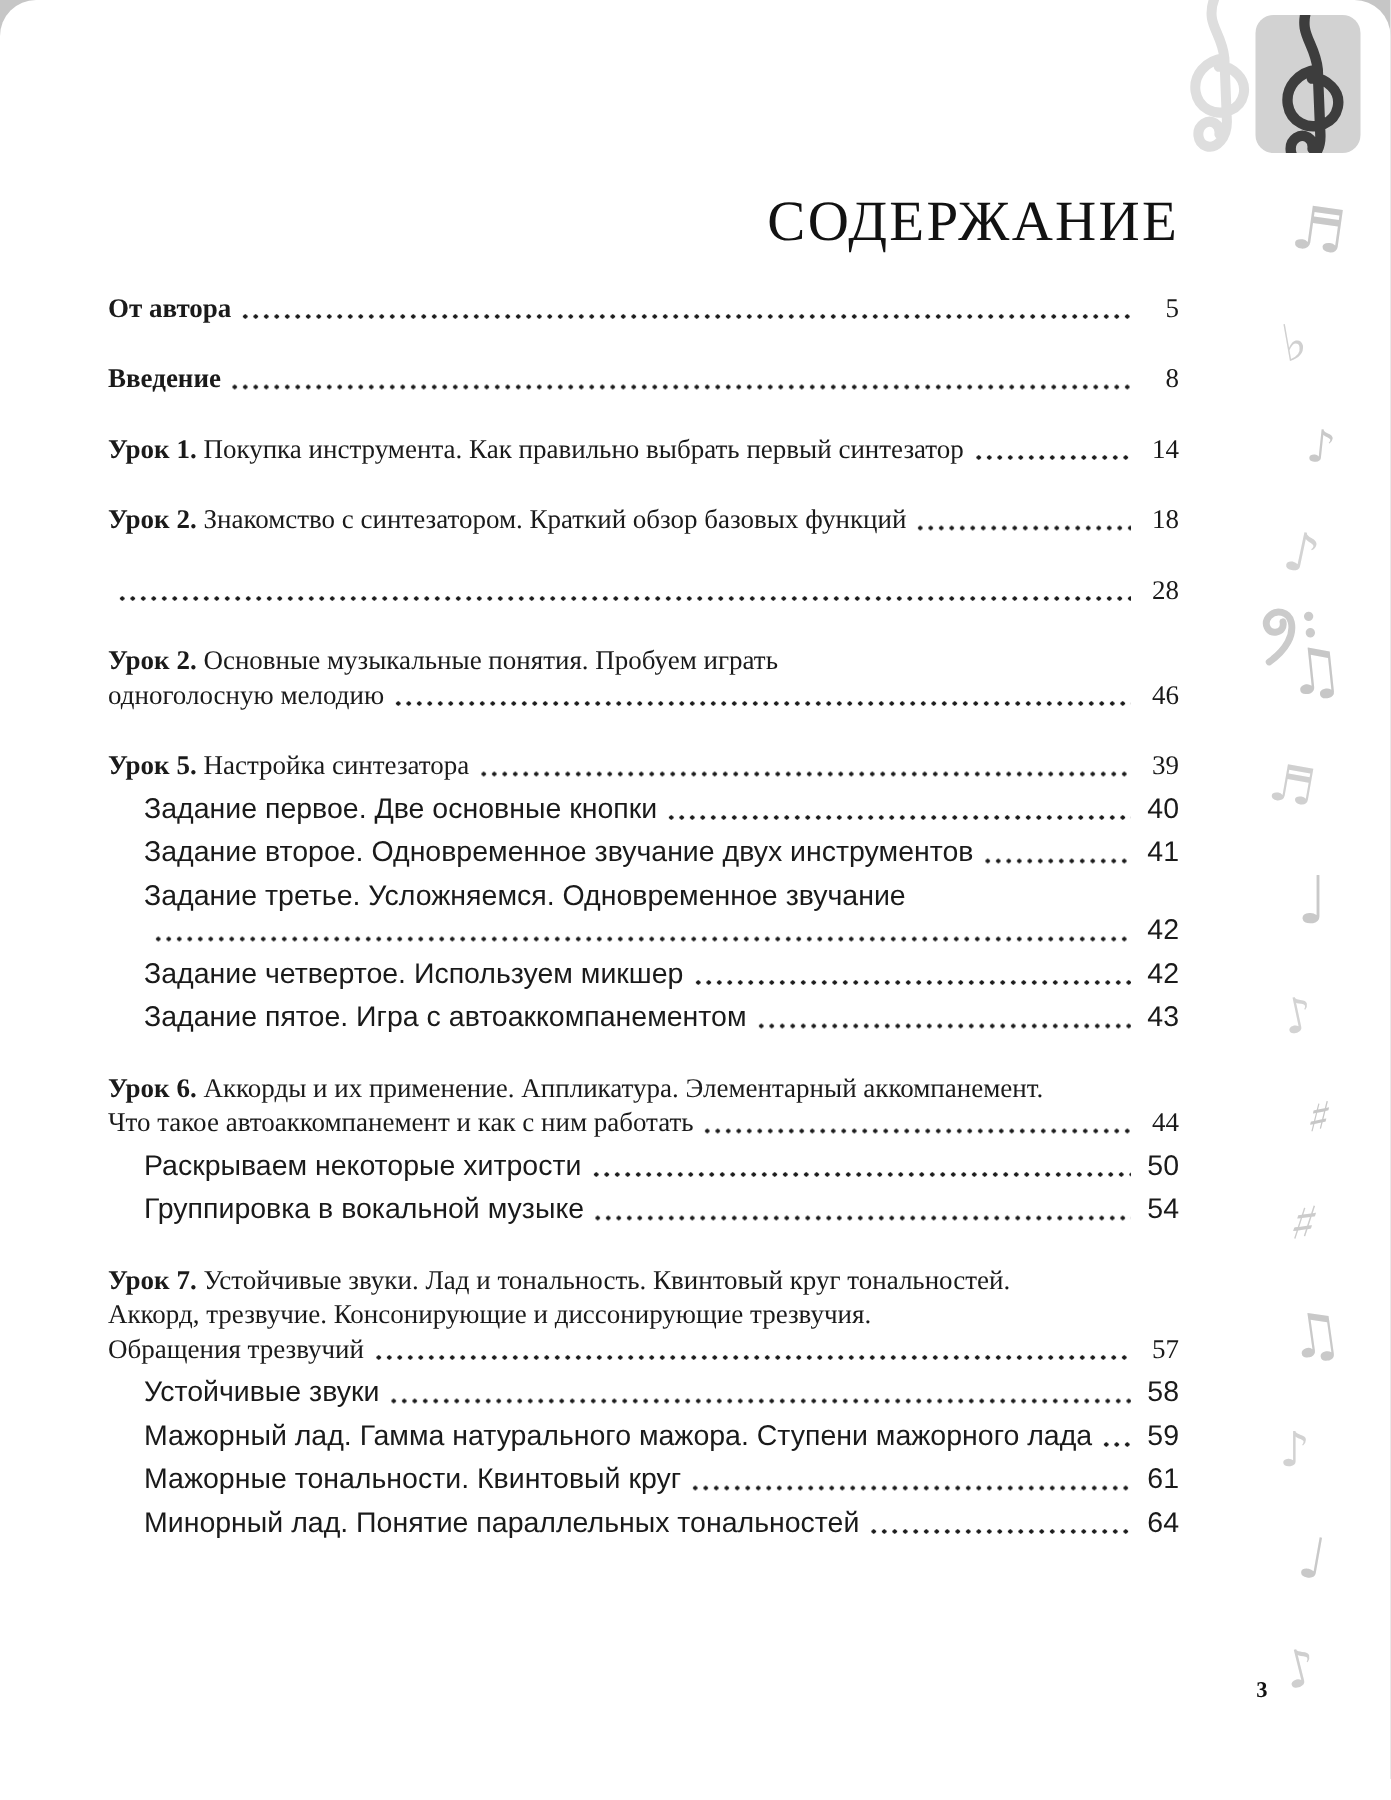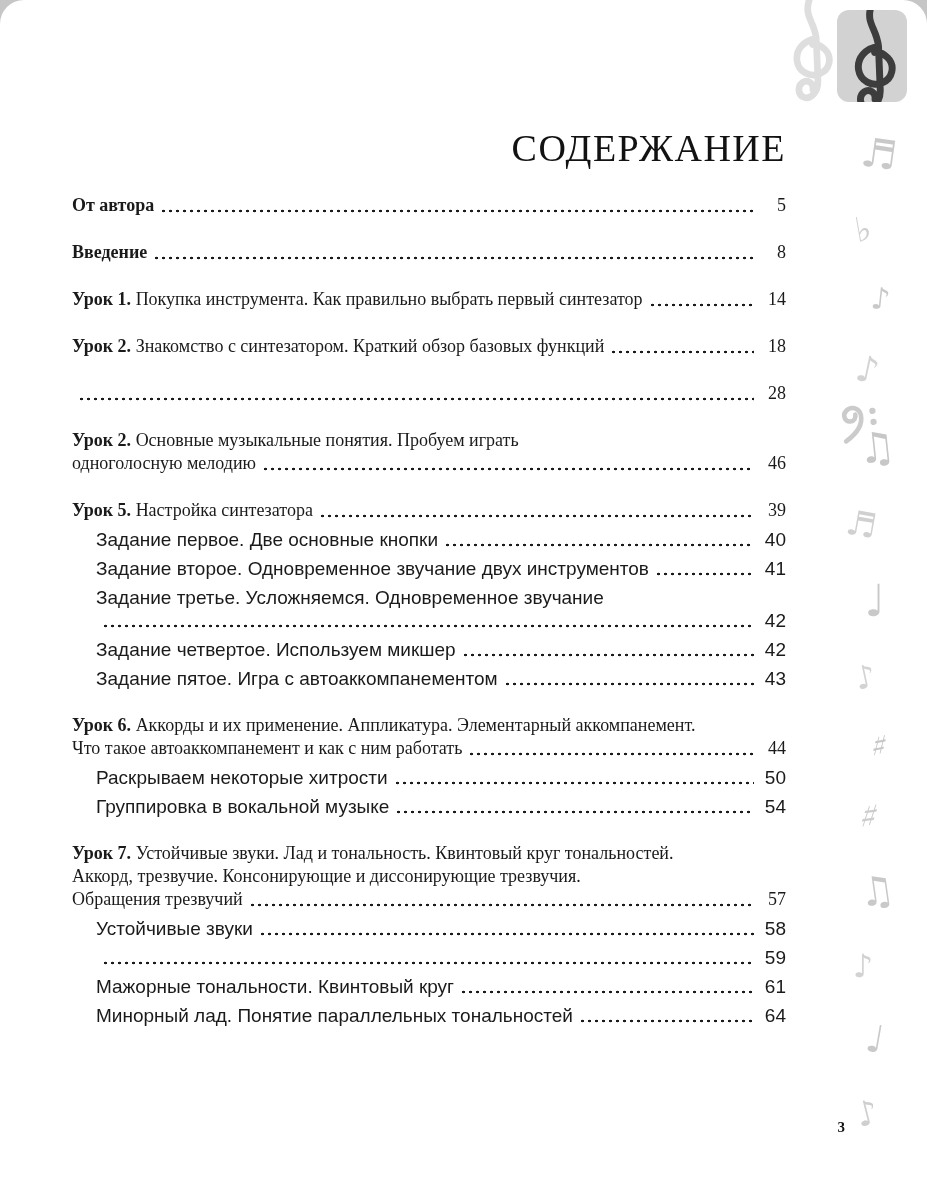--- a/index.html
+++ b/index.html
@@ -275,20 +275,21 @@
         </div>
         <div class="toc-entry ind1">
           <div class="toc-line toc-line-last">
             <span class="toc-text">Устойчивые звуки</span>
             <span class="leader"></span>
             <span class="toc-page">58</span>
           </div>
         </div>
         <div class="toc-entry ind1">
           <div class="toc-line toc-line-last">
+            <span class="toc-text">Мажорный лад. Гамма натурального мажора. Ступени мажорного лада</span>
             <span class="leader"></span>
             <span class="toc-page">59</span>
           </div>
         </div>
         <div class="toc-entry ind1">
           <div class="toc-line toc-line-last">
             <span class="toc-text">Мажорные тональности. Квинтовый круг</span>
             <span class="leader"></span>
             <span class="toc-page">61</span>
           </div>

